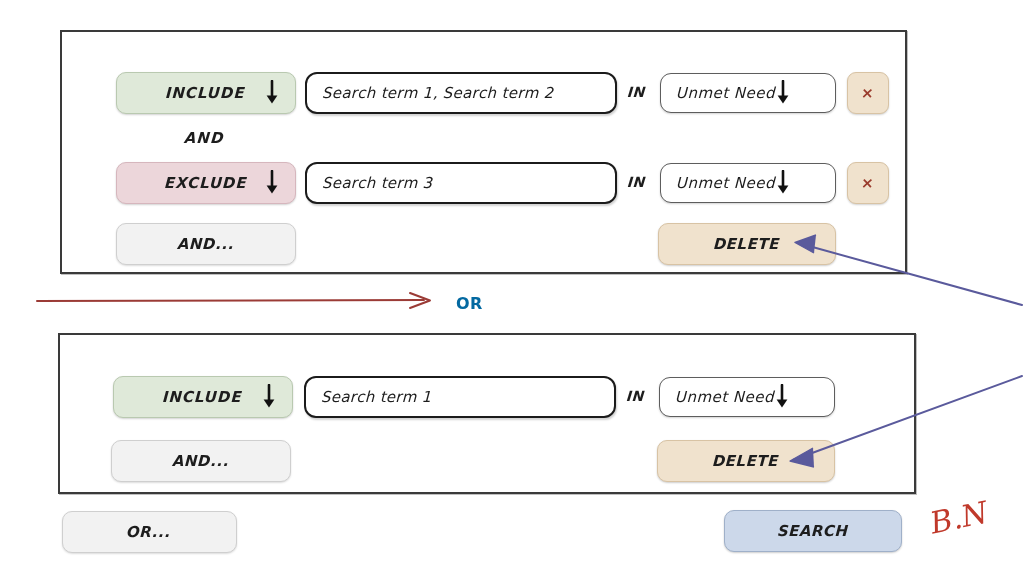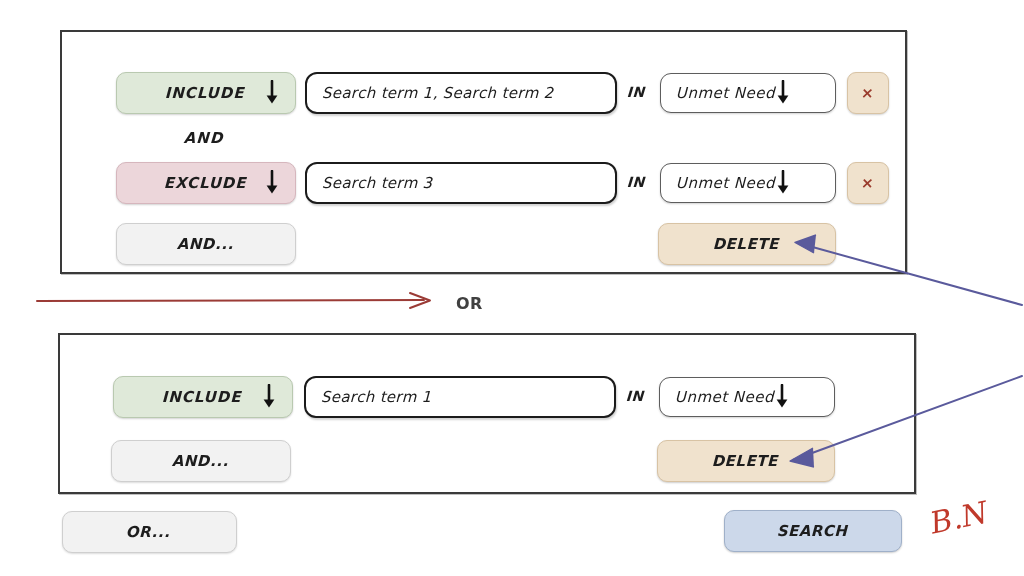--- a/index.html
+++ b/index.html
@@ -139,21 +139,21 @@
   .and-label{
     position:absolute;
     font-style:italic;font-weight:700;font-size:15px;
     color:#1d1d1d;letter-spacing:1px;
     transform:skewX(-6deg);
   }
 
   
   .or-label{
     position:absolute;
-    font-weight:700;font-size:16px;color:#404040;
+    font-weight:700;font-size:16px;color:#0369a1;
     letter-spacing:.5px;
   }
 
   
   .initials{
     position:absolute;
     color:#c0392b;
     font-size:30px;
     font-style:italic;
     font-weight:400;

